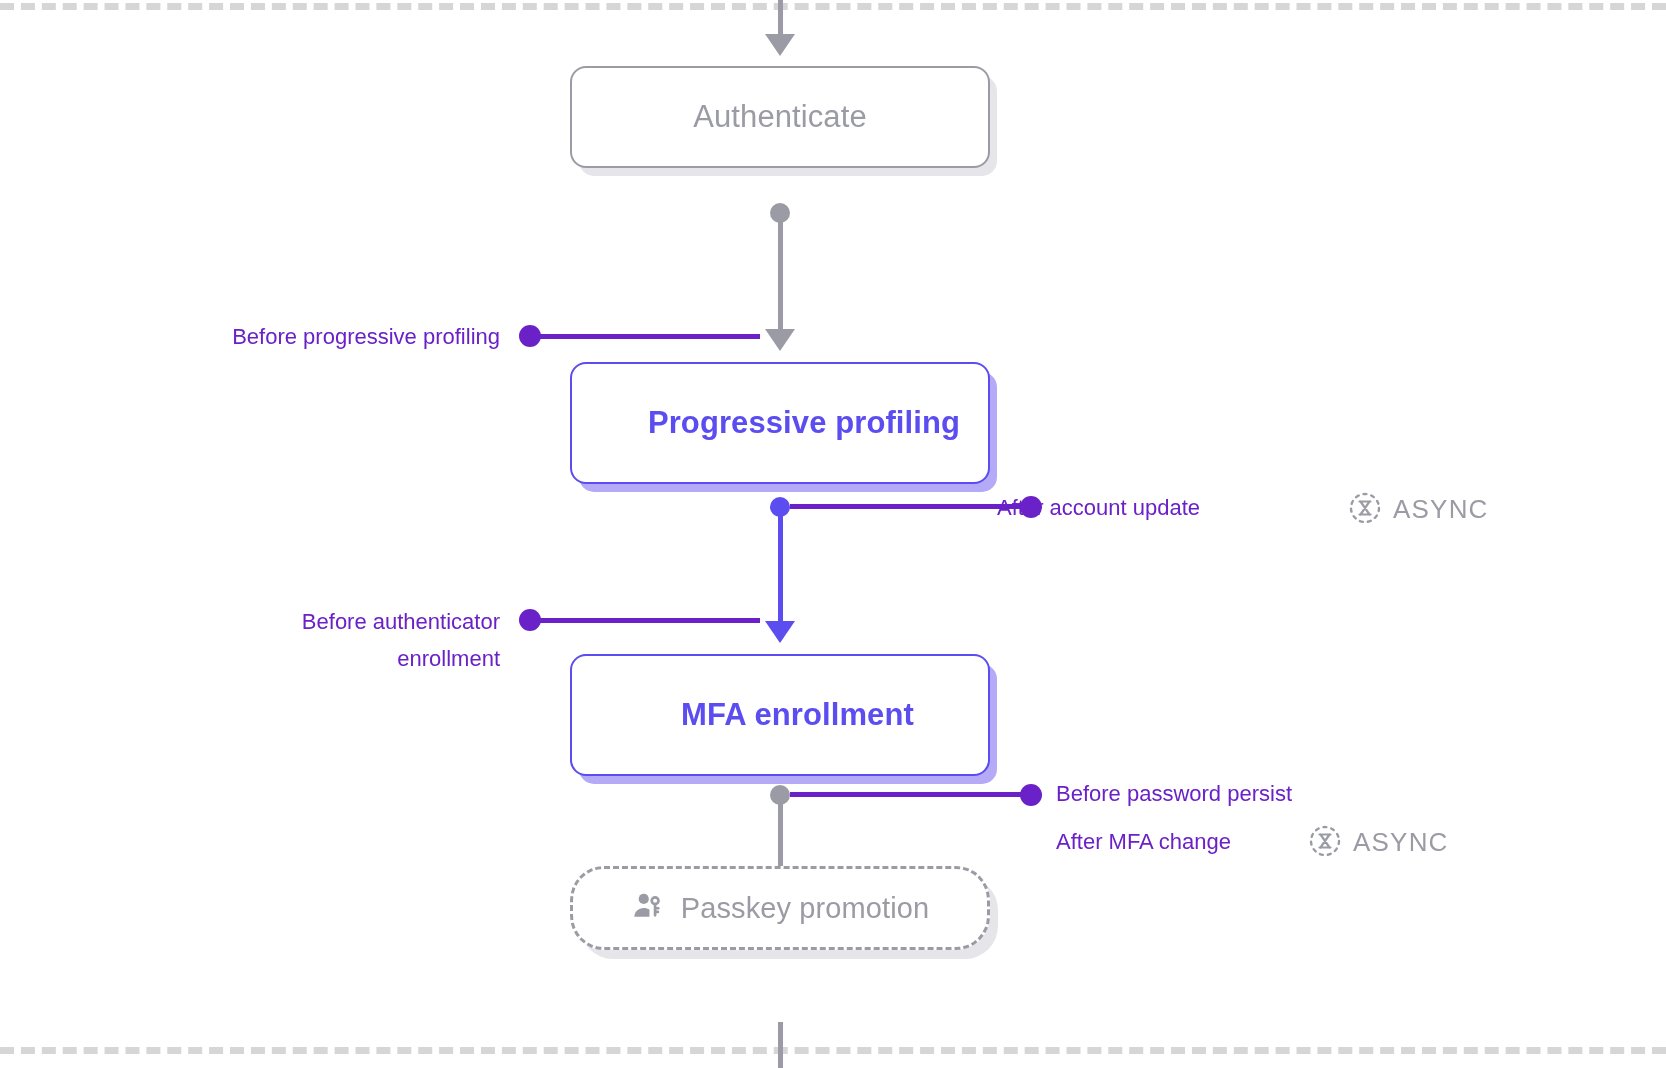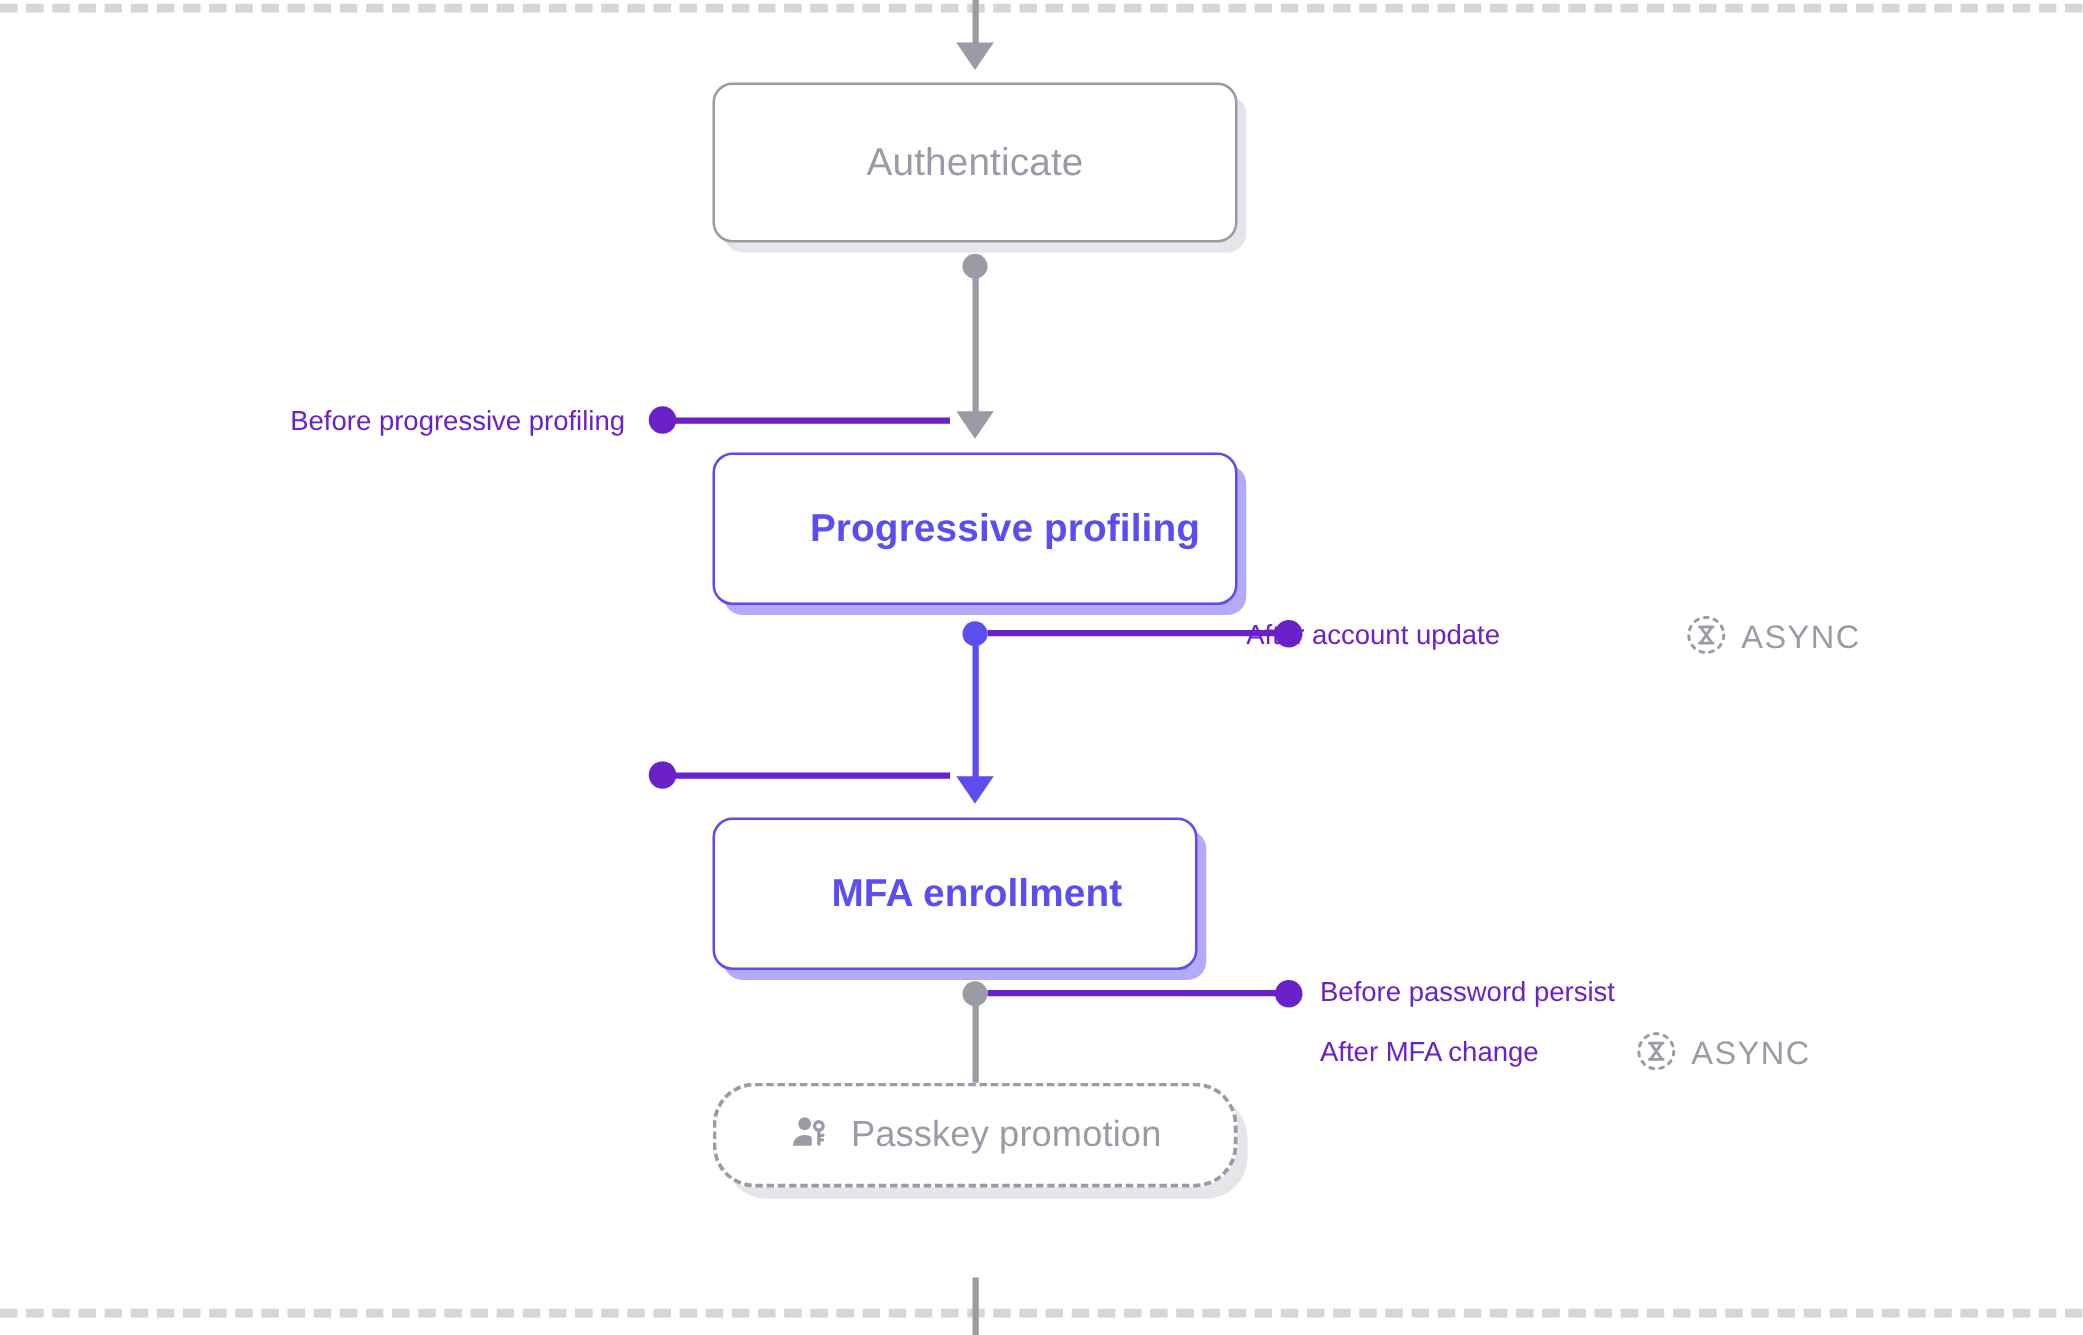--- a/index.html
+++ b/index.html
@@ -48,23 +48,23 @@
 
   .node.ghost{
     border:3px dashed #9b9ba5;
     border-radius:34px;
     box-shadow:9px 10px 0 -1px #e6e6ea;
     gap:16px;
   }
   .node.ghost .label{color:#9b9ba5;font-weight:400;font-size:29px;}
 
   
-  #node-authenticate        {left:570px;top:66px;width:420px;height:128px;}
+  #node-authenticate        {left:570px;top:66px;width:420px;height:102px;}
   #node-progressive-profiling{left:570px;top:362px;width:420px;height:122px;padding-left:48px;}
-  #node-mfa-enrollment      {left:570px;top:654px;width:388px;height:122px;padding-left:35px;}
+  #node-mfa-enrollment      {left:570px;top:654px;width:420px;height:122px;padding-left:35px;}
   #node-passkey-promotion   {left:570px;top:866px;width:420px;height:84px;}
   .vline{position:absolute;width:5px;border-radius:0;}
   .vline.gray{background:#9b9ba5;}
   .vline.blue{background:#5b4df0;}
 
   .arrow{position:absolute;width:0;height:0;
     border-left:15px solid transparent;border-right:15px solid transparent;}
   .arrow.gray{border-top:22px solid #9b9ba5;}
   .arrow.blue{border-top:22px solid #5b4df0;}
 
@@ -139,20 +139,24 @@
       <svg width="34" height="34" viewBox="0 0 34 34" aria-hidden="true">
         <circle cx="17" cy="17" r="14" fill="none" stroke="#9b9ba5" stroke-width="2.4" stroke-dasharray="3 5" stroke-linecap="round"></circle>
         <path d="M11.5 10.5 H22.5 M11.5 23.5 H22.5 M12.5 10.5 L21.5 23.5 M21.5 10.5 L12.5 23.5" fill="none" stroke="#9b9ba5" stroke-width="2.2" stroke-linecap="round"></path>
       </svg>
     </span>
     <span>ASYNC</span>
   </div>
 
   <div class="hook-line" style="left:530px;top:618px;width:230px;"></div>
   <div class="hook-dot" style="left:519px;top:609px;"></div>
+  <div class="hook-label left" style="left:200px;top:603px;width:300px;line-height:37px;">
+    <span>Before authenticator</span><br>
+    <span>enrollment</span>
+  </div>
 
   <div class="node active" id="node-mfa-enrollment">
     <span class="label">MFA enrollment</span>
   </div>
 
   <div class="dot gray" style="left:770px;top:785px;width:20px;height:20px;"></div>
   <div class="vline gray" style="left:778px;top:795px;height:74px;"></div>
 
   <div class="hook-line" style="left:790px;top:792px;width:240px;"></div>
   <div class="hook-dot" style="left:1020px;top:784px;"></div>

